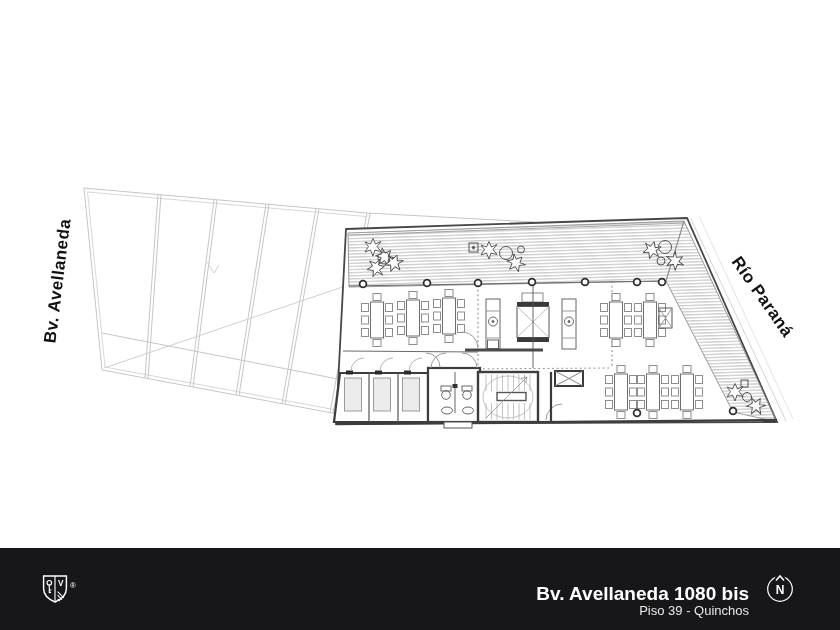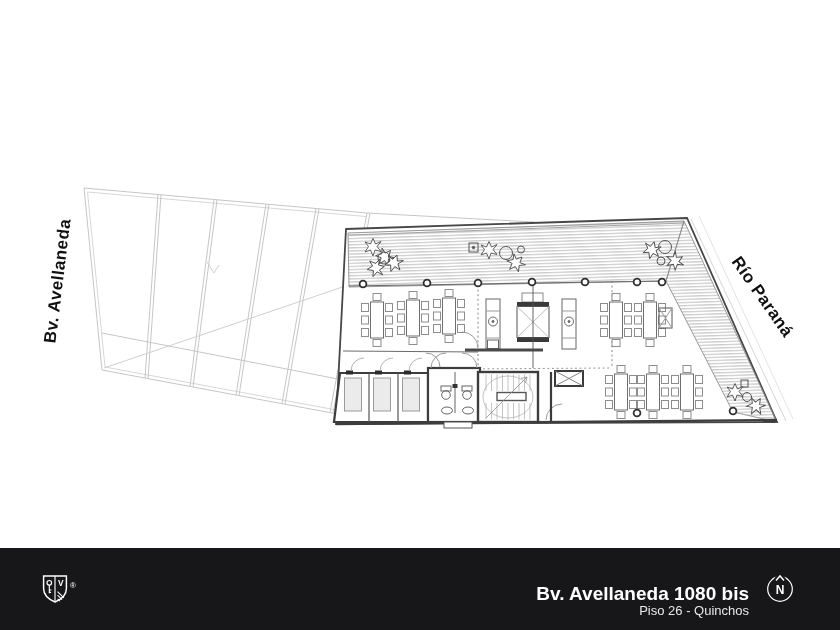--- a/index.html
+++ b/index.html
@@ -204,21 +204,21 @@
         <path d="M12,1 V25.5" stroke="#fff" stroke-width="1.1"></path>
         <circle cx="6.5" cy="7.5" r="2.2" fill="none" stroke="#fff" stroke-width="1.1"></circle>
         <path d="M6.5,9.7 V17.5 M6.5,14.5 H8.6 M6.5,16.8 H8.2" stroke="#fff" stroke-width="1.1" fill="none"></path>
         <text x="17.5" y="11" font-size="8" font-weight="bold" fill="#fff" text-anchor="middle" font-family="Liberation Sans, sans-serif">V</text>
         <path d="M14.5,16 l6,6 M14.5,19.5 l4.3,4.3 M14.5,23 l2.2,2.2" stroke="#fff" stroke-width="1" fill="none"></path>
       </svg>
       <span class="reg">®</span>
     </div>
     <div class="addr-block">
       <div class="addr">Bv. Avellaneda 1080 bis</div>
-      <div class="floor">Piso 26 - Quinchos</div>
+      <div class="floor">Piso 39 - Quinchos</div>
     </div>
     <svg class="compass" width="30" height="30" viewBox="-15 -15 30 30">
       <circle r="12.3" fill="none" stroke="#fff" stroke-width="1.2"></circle>
       <path d="M-4.5,-9 L0,-14 L4.5,-9" fill="none" stroke="#17171a" stroke-width="4"></path>
       <path d="M-4,-8.5 L0,-13 L4,-8.5" fill="none" stroke="#fff" stroke-width="1.5"></path>
       <text x="0" y="5" font-size="12" font-weight="bold" fill="#fff" text-anchor="middle" font-family="Liberation Sans, sans-serif">N</text>
     </svg>
   </div>
 
 </div>

